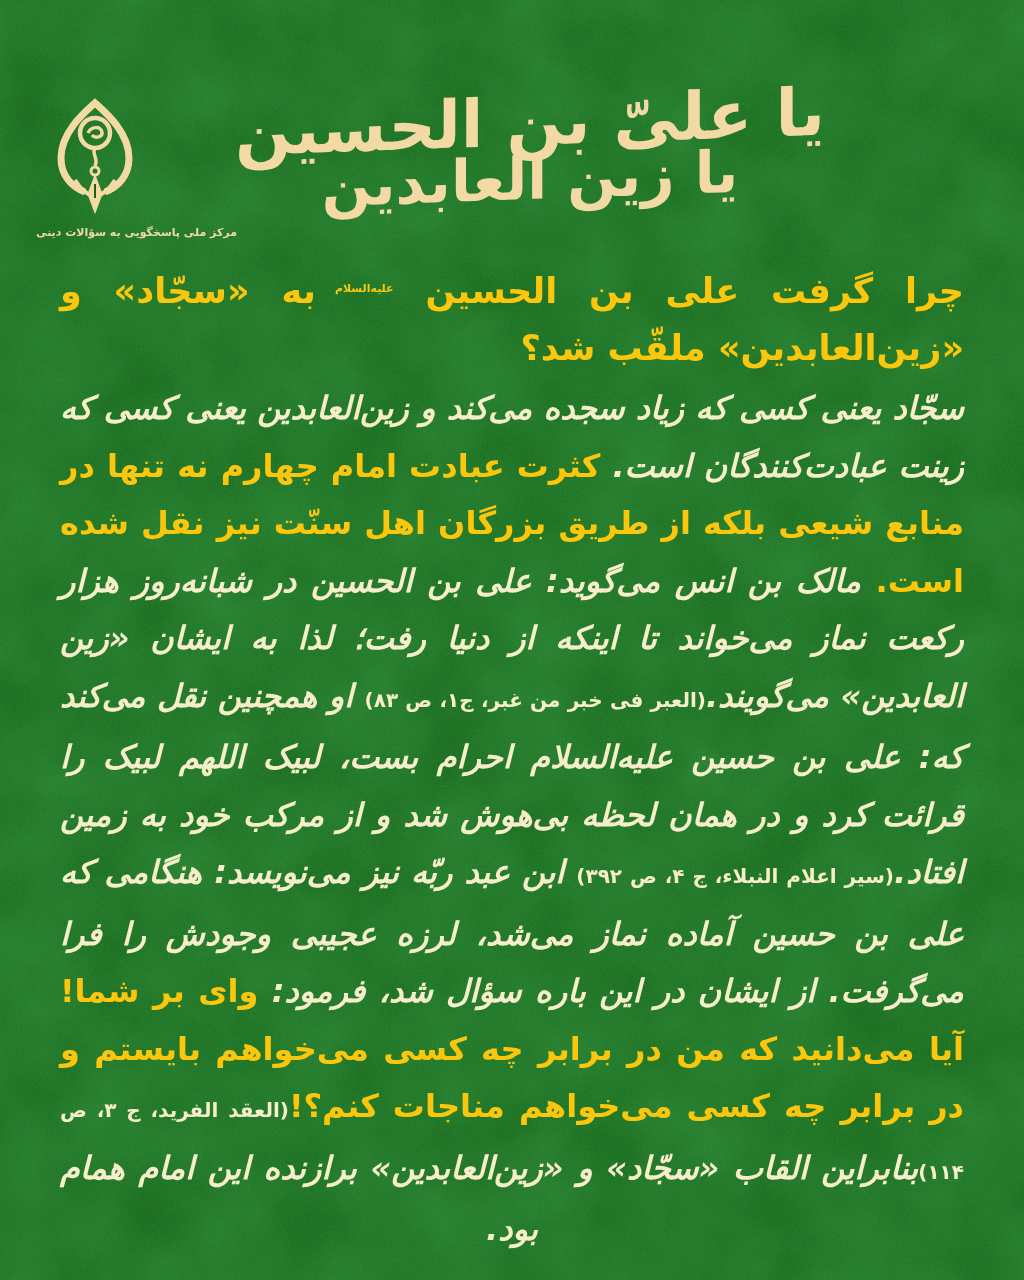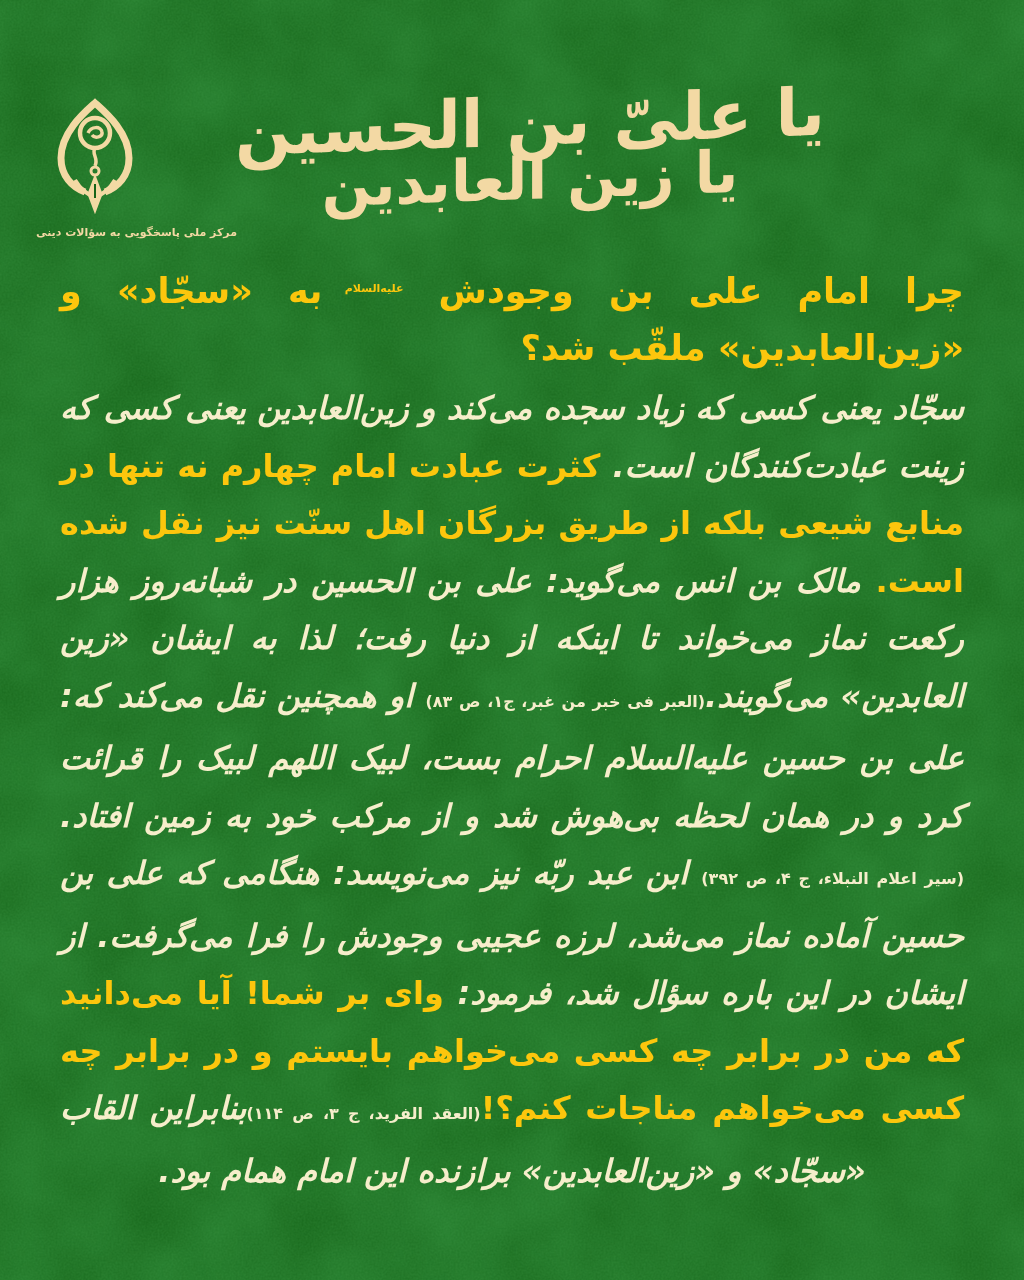--- a/index.html
+++ b/index.html
@@ -67,21 +67,21 @@
     text-align:justify;
     text-align-last:center;
     font-size:32px;font-weight:bold;
     line-height:57.5px;
     color:var(--cream);
   }
   .seg-cream{color:var(--cream);font-style:italic;}
   .seg-yellow{color:var(--yellow);}
   .seg-citation{
     color:var(--cream);
-    font-size:16px;
+    font-size:20px;
     font-weight:bold;
   }
   .seg-honorific{
     display:inline-block;
     font-size:11px;
     line-height:1.05;
     width:46px;
     vertical-align:middle;
     text-align:center;
     white-space:normal;
@@ -132,17 +132,17 @@
       <path d="M50,88 L50,102" stroke-width="2" stroke="#156418"></path>
     </svg>
     <div class="logo-caption">مرکز ملی پاسخگویی به سؤالات دینی</div>
   </div>
 
   <div class="calligraphy">
     <div class="line1">یا علیّ بن الحسین</div>
     <div class="line2">یا زین العابدین</div>
   </div>
 
-  <h1 class="title"><span class="seg-yellow">چرا امام علی بن وجودش </span><span class="seg-honorific">علیه‌السلام</span><span class="seg-yellow"> به «سجّاد» و «زین‌العابدین» ملقّب شد؟</span></h1>
+  <h1 class="title"><span class="seg-yellow">چرا گرفت علی بن الحسین </span><span class="seg-honorific">علیه‌السلام</span><span class="seg-yellow"> به «سجّاد» و «زین‌العابدین» ملقّب شد؟</span></h1>
 
   <p class="body-text"><span class="seg-cream">سجّاد یعنی کسی که زیاد سجده می‌کند و زین‌العابدین یعنی کسی که زینت عبادت‌کنندگان است. </span><span class="seg-yellow">کثرت عبادت امام چهارم نه تنها در منابع شیعی بلکه از طریق بزرگان اهل سنّت نیز نقل شده است. </span><span class="seg-cream">مالک بن انس می‌گوید: علی بن الحسین در شبانه‌روز هزار رکعت نماز می‌خواند تا اینکه از دنیا رفت؛ لذا به ایشان «زین العابدین» می‌گویند.</span><span class="seg-citation">(العبر فی خبر من غبر، ج۱، ص ۸۳)</span><span class="seg-cream"> او همچنین نقل می‌کند که: علی بن حسین علیه‌السلام احرام بست، لبیک اللهم لبیک را قرائت کرد و در همان لحظه بی‌هوش شد و از مرکب خود به زمین افتاد.</span><span class="seg-citation">(سیر اعلام النبلاء، ج ۴، ص ۳۹۲)</span><span class="seg-cream"> ابن عبد ربّه نیز می‌نویسد: هنگامی که علی بن حسین آماده نماز می‌شد، لرزه عجیبی وجودش را فرا می‌گرفت. از ایشان در این باره سؤال شد، فرمود: </span><span class="seg-yellow">وای بر شما! آیا می‌دانید که من در برابر چه کسی می‌خواهم بایستم و در برابر چه کسی می‌خواهم مناجات کنم؟!</span><span class="seg-citation">(العقد الفرید، ج ۳، ص ۱۱۴)</span><span class="seg-cream">بنابراین القاب «سجّاد» و «زین‌العابدین» برازنده این امام همام بود.</span></p>
 
 </div>
 
 </body></html>

